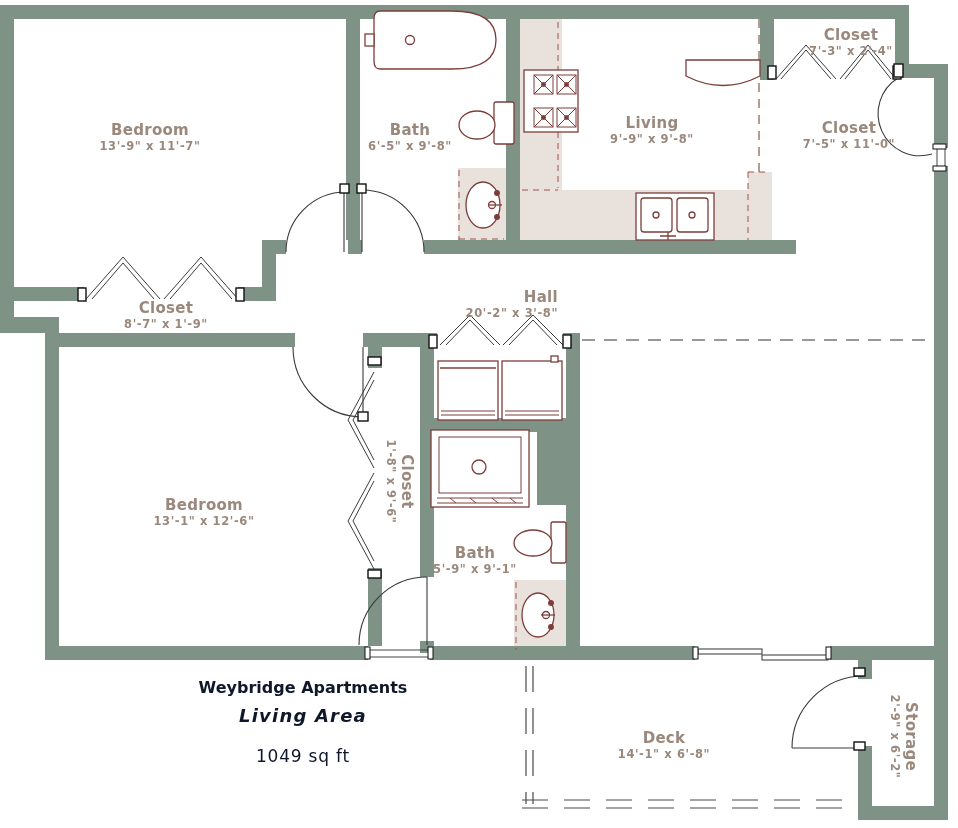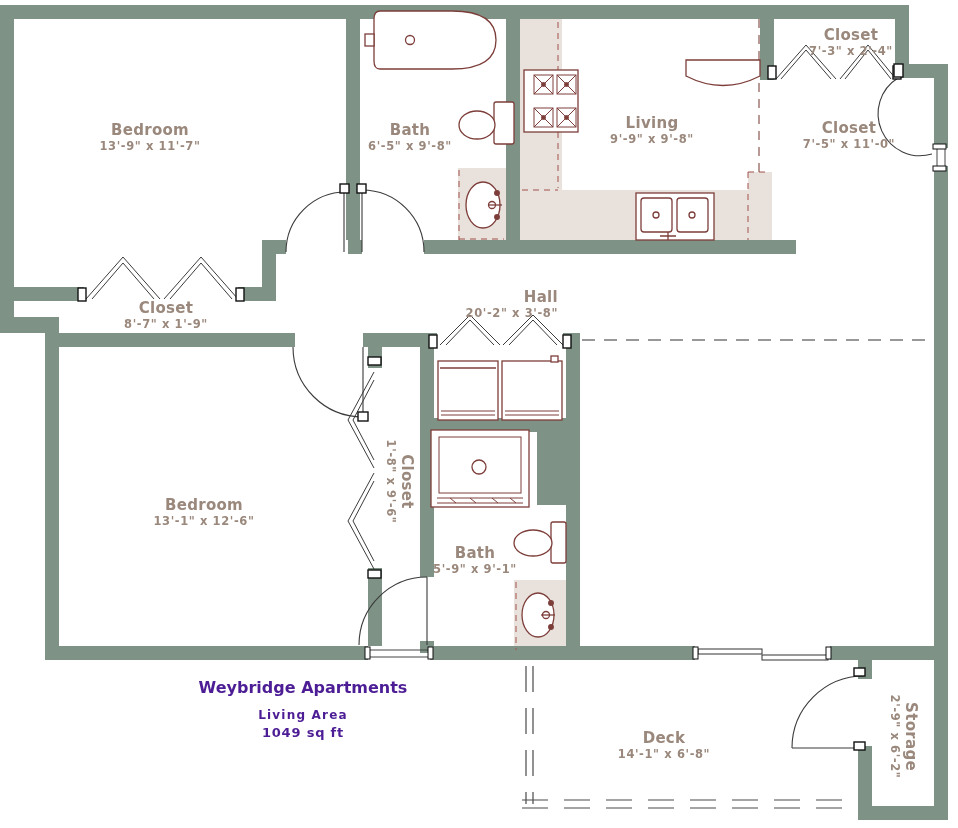--- a/index.html
+++ b/index.html
@@ -3,24 +3,24 @@
 <meta charset="utf-8">
 <style>
   html,body{margin:0;padding:0;background:#ffffff;}
   #plan{position:relative;width:958px;height:828px;background:#ffffff;overflow:hidden;
         font-family:"DejaVu Sans","Liberation Sans",sans-serif;}
   #plan svg{position:absolute;left:0;top:0;}
   .room-label{position:absolute;text-align:center;color:#9a887c;pointer-events:none;}
   .room-name{font-size:15px;font-weight:bold;line-height:18px;letter-spacing:0.3px;}
   .room-dims{font-size:11.5px;font-weight:bold;line-height:15px;letter-spacing:0.6px;}
   .vertical{transform:rotate(90deg);}
-  .title-block{position:absolute;left:190px;top:676px;width:226px;text-align:center;color:#4c1d95;}
+  .title-block{position:absolute;left:190px;top:676px;width:226px;text-align:center;color:#0f172a;}
   .t-main{font-size:16px;font-weight:bold;line-height:23px;}
-  .t-sub{font-size:12px;font-weight:bold;letter-spacing:1.2px;margin-top:7px;line-height:19px;}
-  .t-area{font-size:13px;font-weight:bold;letter-spacing:0.8px;line-height:16px;}
+  .t-sub{font-size:18px;font-weight:bold;letter-spacing:1.2px;margin-top:7px;line-height:19px;font-style:italic;}
+  .t-area{font-size:17px;font-weight:normal;letter-spacing:0.8px;line-height:16px;margin-top:23px;}
 </style>
 </head>
 <body>
 
 <div id="plan">
 
 <svg width="958" height="828" viewBox="0 0 958 828">
 
   <g fill="#e9e1dc">
     <rect x="520" y="19" width="42" height="221"></rect>

